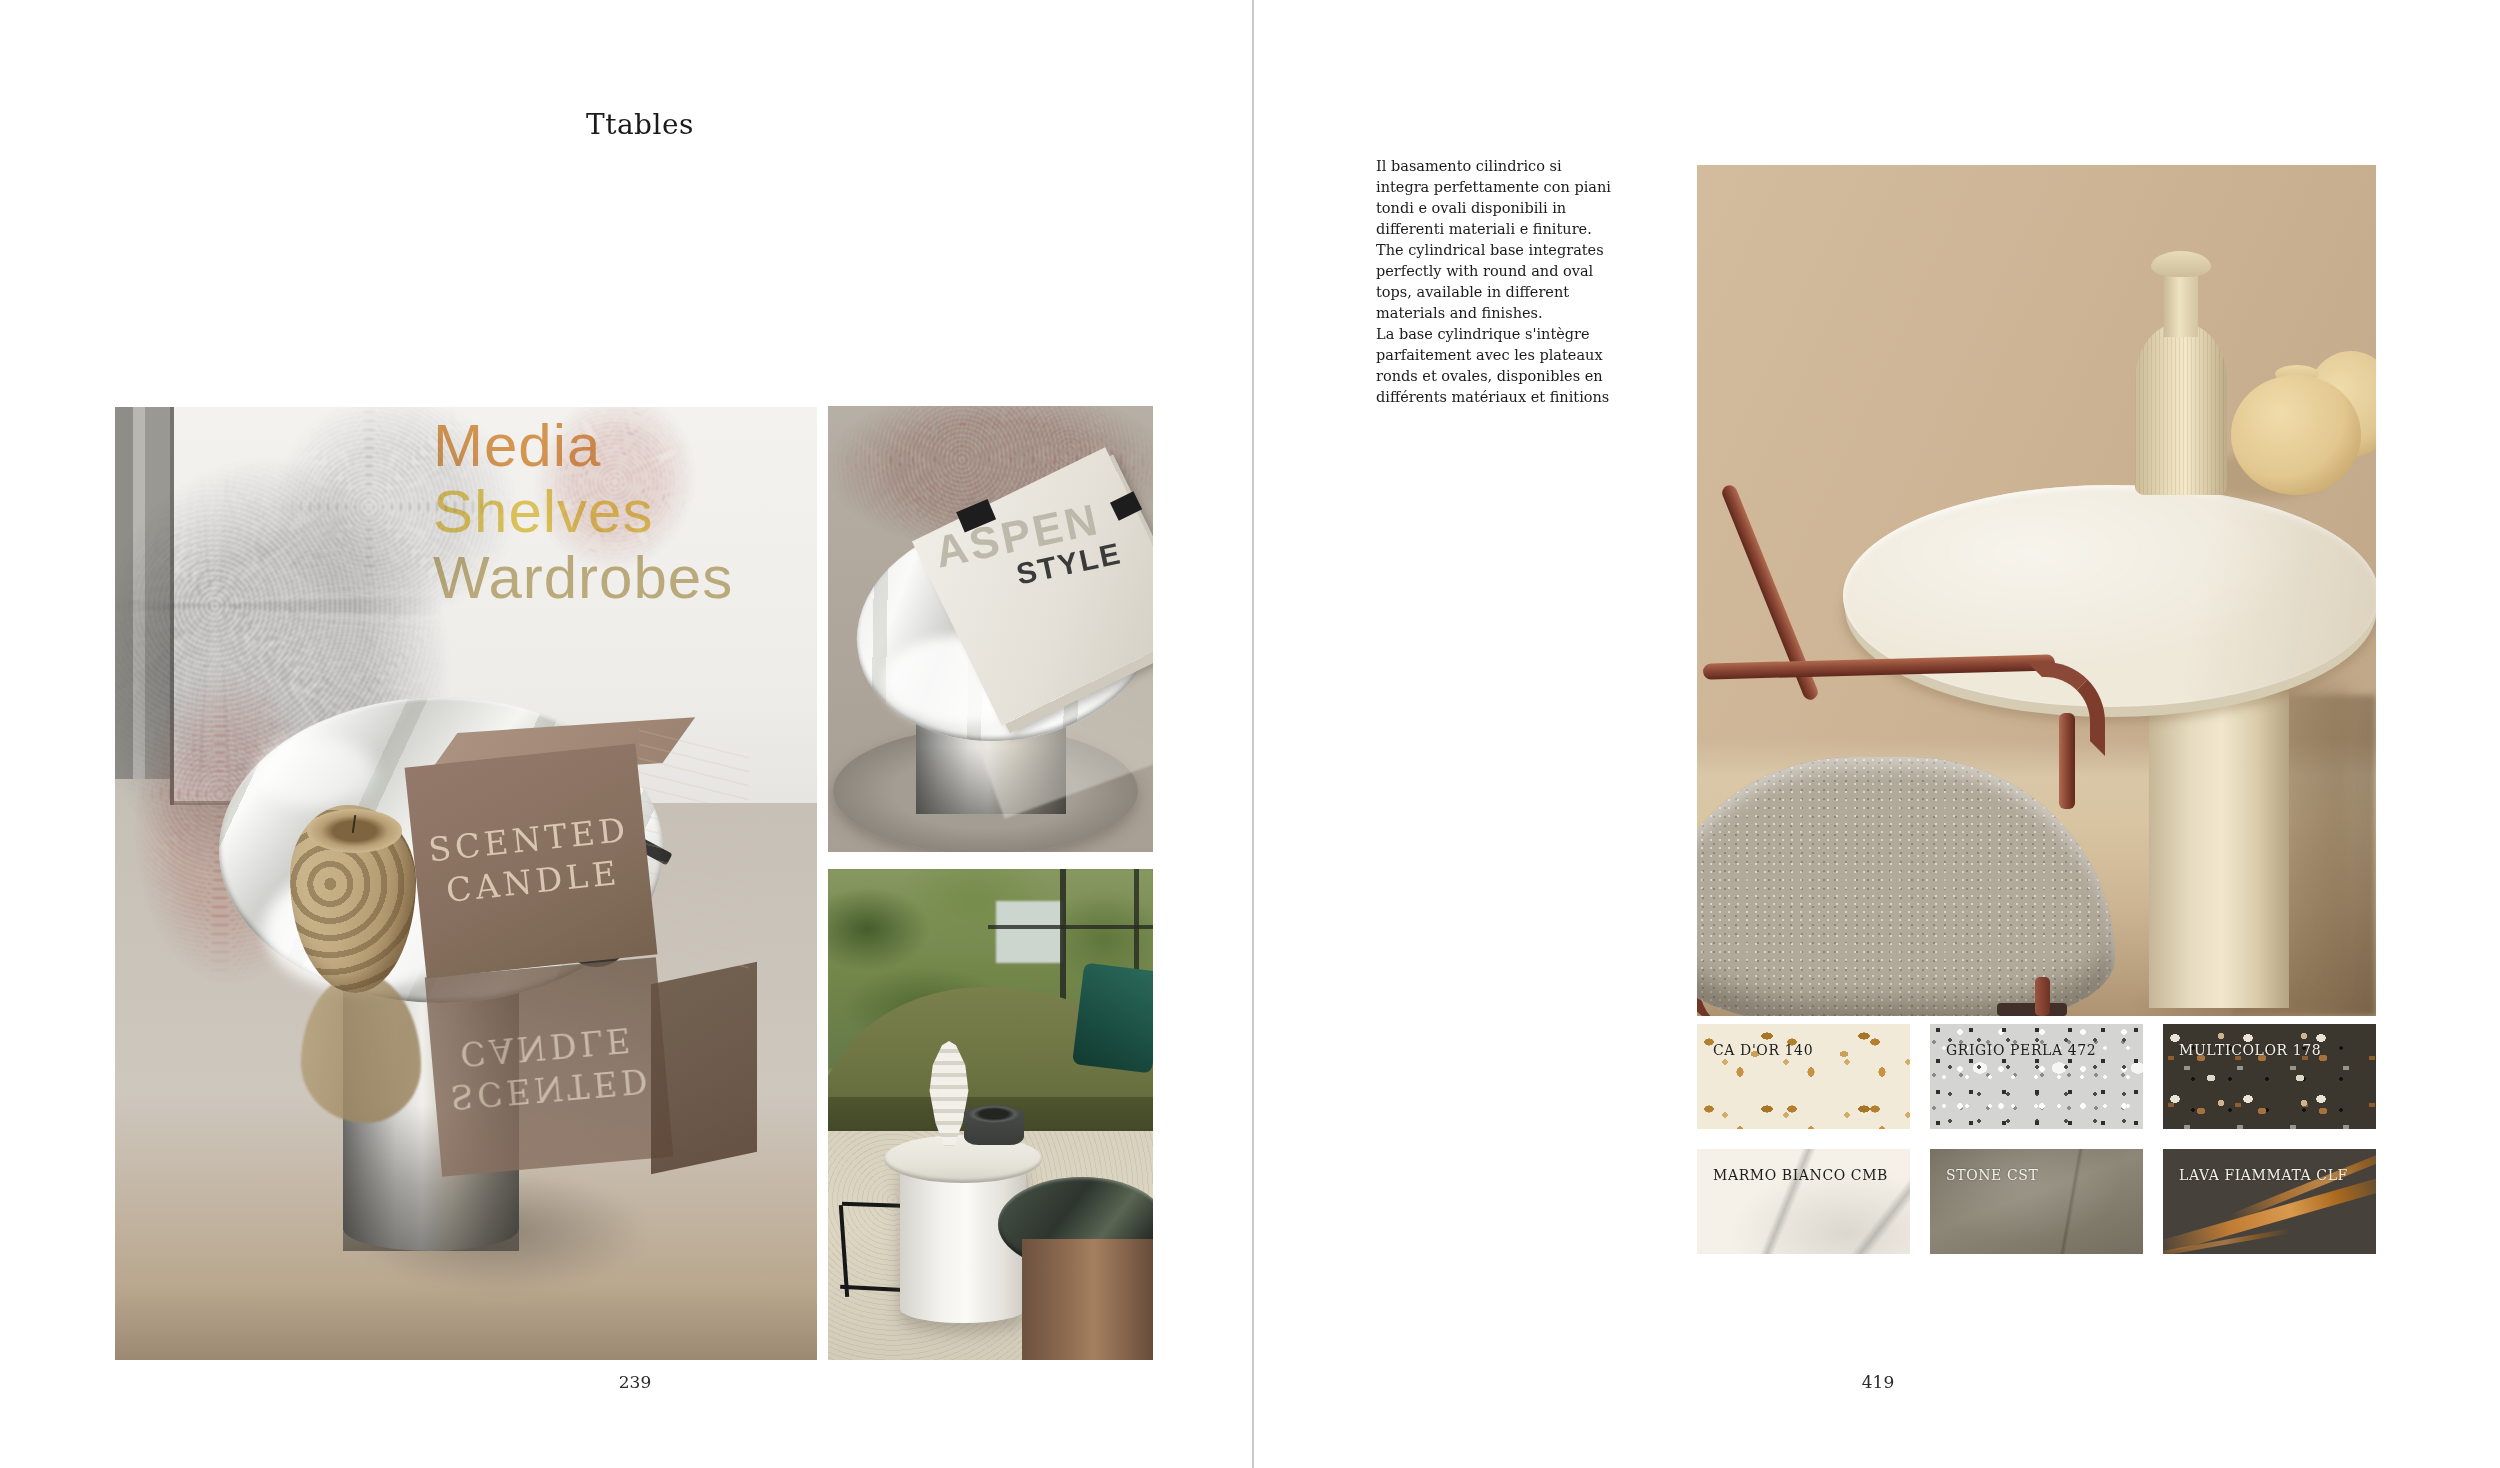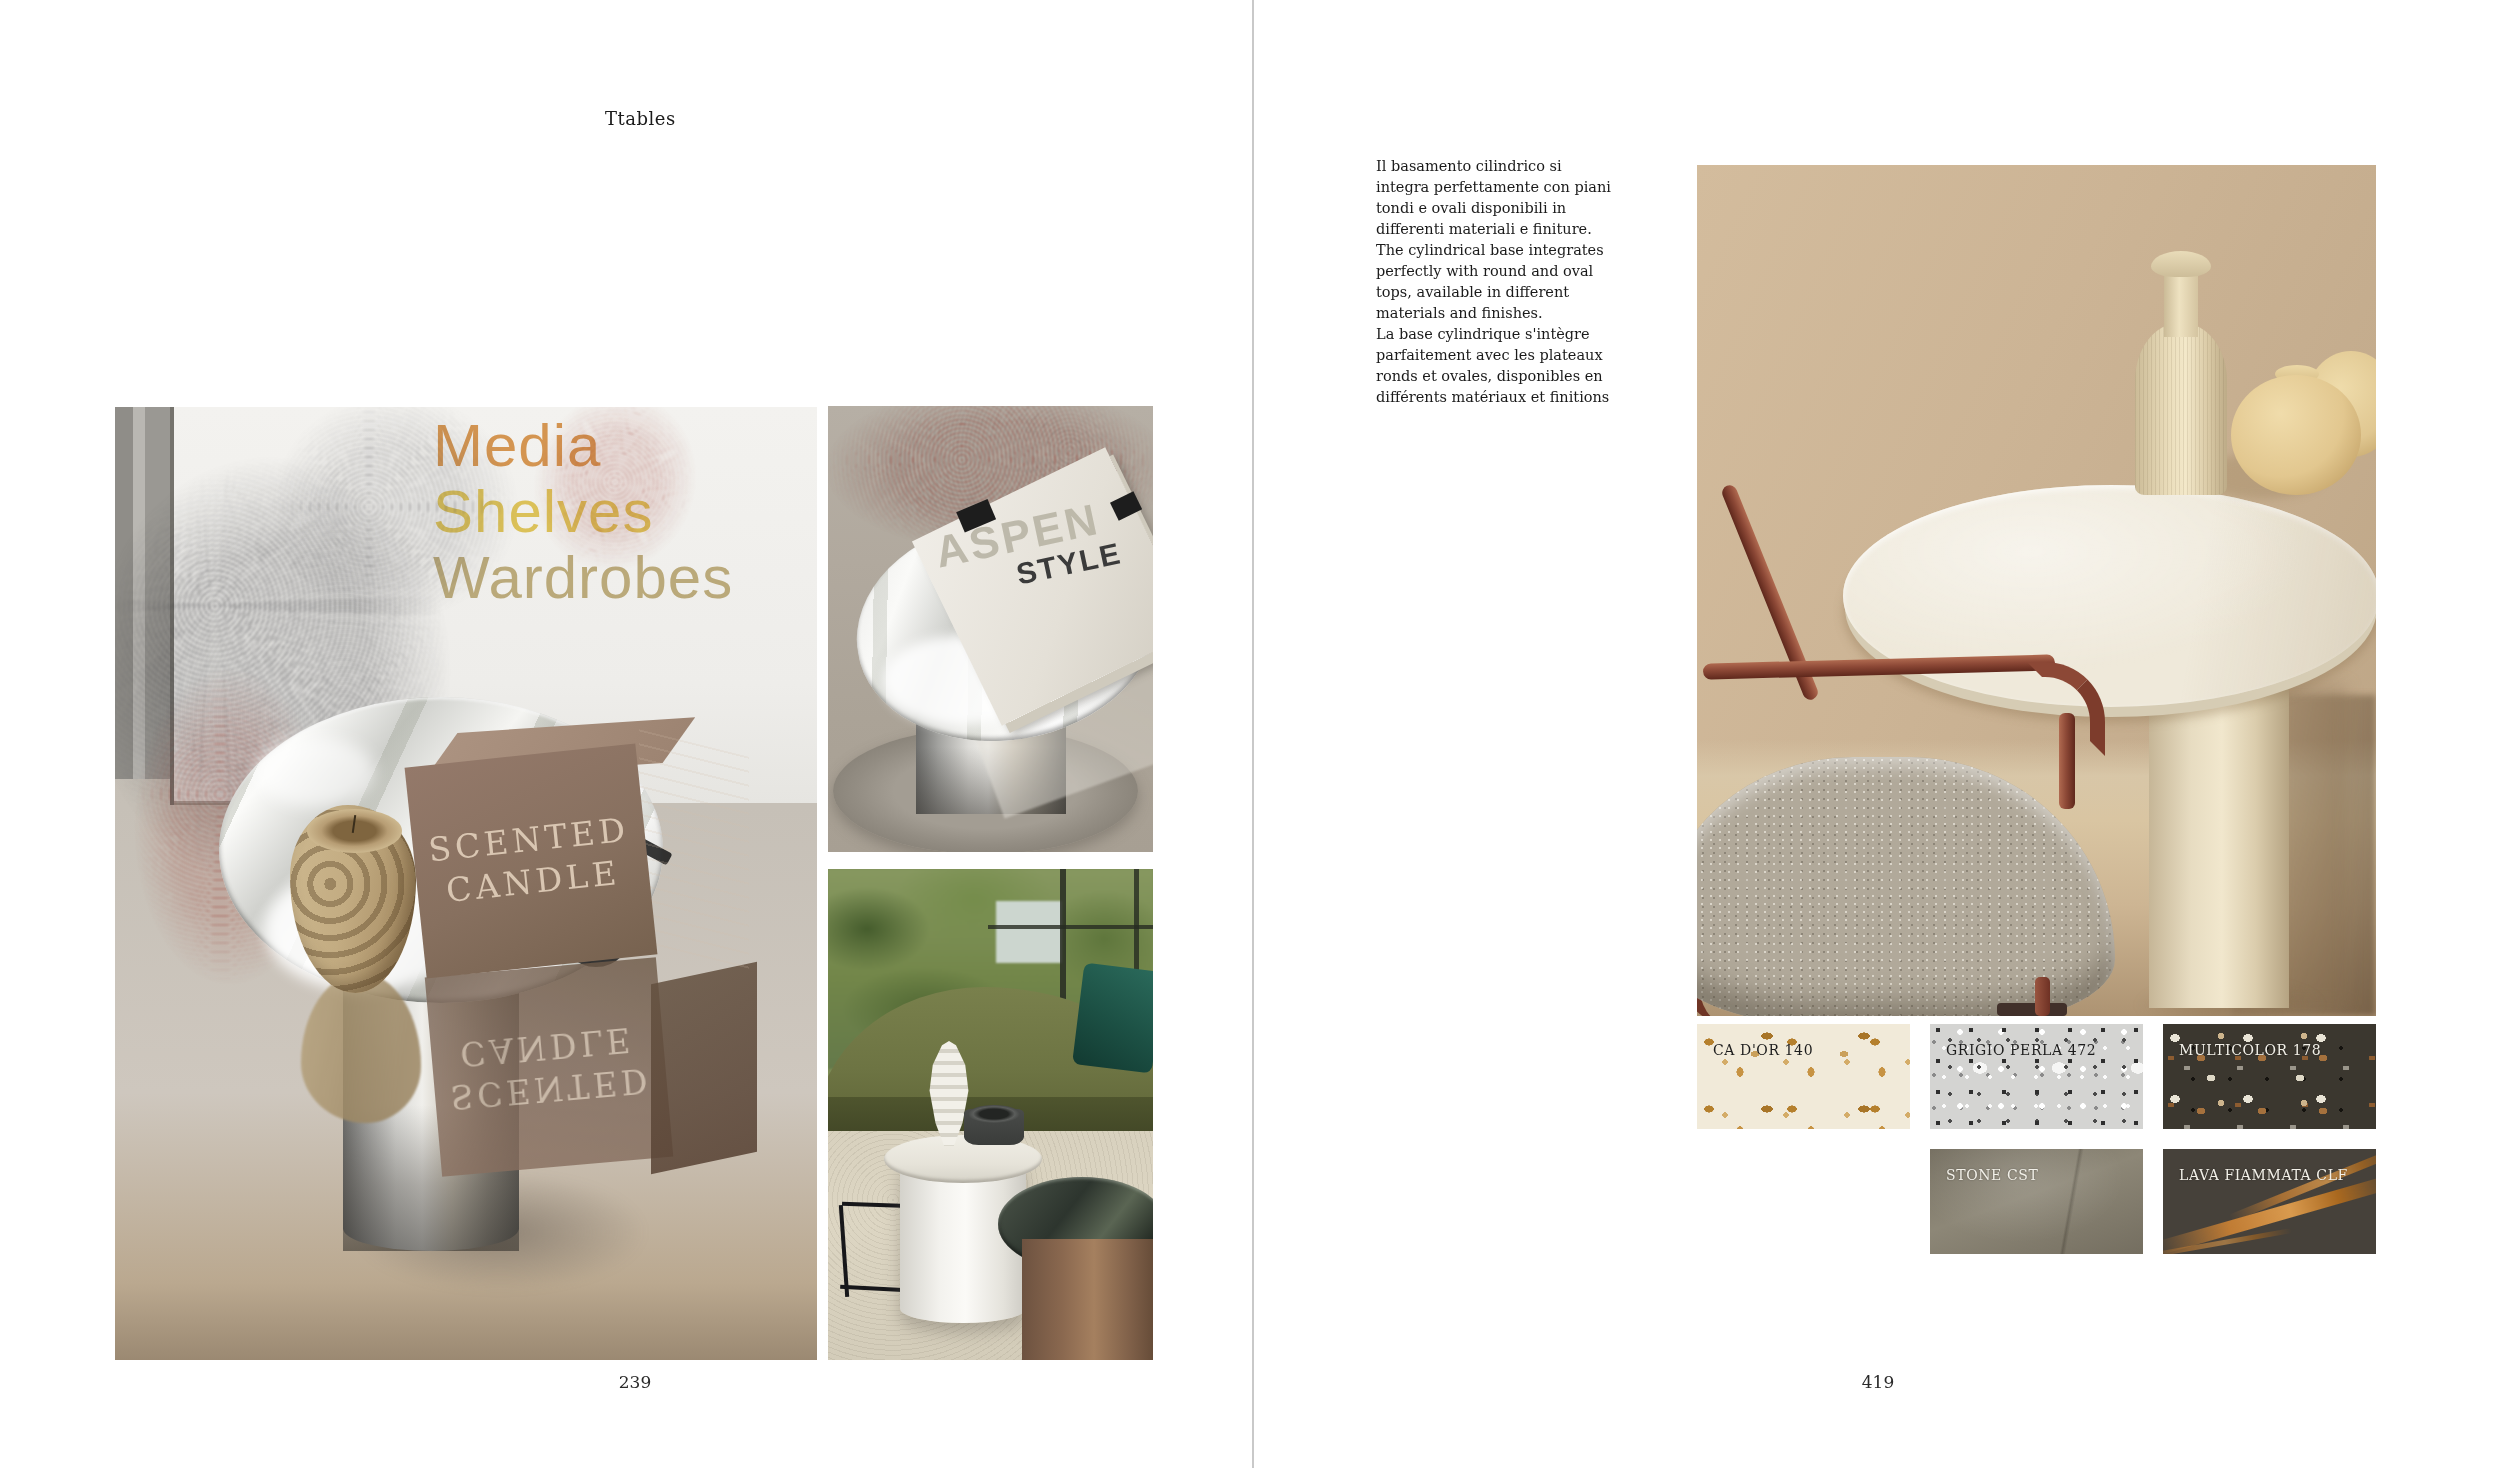--- a/index.html
+++ b/index.html
@@ -3,21 +3,21 @@
 <meta charset="utf-8">
 <style>
   html,body{margin:0;padding:0;background:#ffffff;}
   .stage{position:relative;width:2500px;height:1468px;background:#ffffff;overflow:hidden;
          font-family:"DejaVu Serif", serif;color:#1c1c1c;}
   .abs{position:absolute;}
   .photo{position:absolute;overflow:hidden;}
 
   
   .divider{position:absolute;left:1252px;top:0;width:2px;height:1468px;background:#c9c9c9;}
-  .page-title{position:absolute;left:605px;top:108px;font-size:18px;letter-spacing:.5px;color:#1b1b1b;}
+  .page-title{position:absolute;left:586px;top:108px;font-size:28px;letter-spacing:.5px;color:#1b1b1b;}
   .page-number{position:absolute;top:1372px;width:80px;text-align:center;font-size:17px;color:#2a2a2a;}
   .pn-left{left:595px;}
   .pn-right{left:1838px;}
   .description{position:absolute;left:1376px;top:156px;width:262px;font-size:14.5px;line-height:21px;
                color:#1b1b1b;white-space:pre-line;}
 
   
   .ph-main-left{left:115px;top:407px;width:702px;height:953px;
     background:linear-gradient(180deg,#bdb8b0 0%,#c6c0b7 42%,#cec7be 72%,#baa88f 92%,#9b8972 100%);}
   .lm-window{left:0;top:0;width:55px;height:372px;background:linear-gradient(90deg,#8f8d88 0 18px,#b9b7b2 18px 30px,#9a9893 30px);}
@@ -409,20 +409,23 @@
   <div class="abs swatches">
     <div class="sw sw-r1 sw-c1 sw-cador">
       <div class="sw-label lbl-dark">CA D'OR 140</div>
     </div>
     <div class="sw sw-r1 sw-c2 sw-grigio">
       <div class="sw-label lbl-dark">GRIGIO PERLA 472</div>
     </div>
     <div class="sw sw-r1 sw-c3 sw-multi">
       <div class="sw-label lbl-light">MULTICOLOR 178</div>
     </div>
+    <div class="sw sw-r2 sw-c1 sw-marmo">
+      <div class="sw-label lbl-dark">MARMO BIANCO CMB</div>
+    </div>
     <div class="sw sw-r2 sw-c2 sw-stone">
       <div class="sw-label lbl-light">STONE CST</div>
     </div>
     <div class="sw sw-r2 sw-c3 sw-lava">
       <div class="vein vein1"></div>
       <div class="vein vein2"></div>
       <div class="vein vein3"></div>
       <div class="sw-label lbl-light">LAVA FIAMMATA CLF</div>
     </div>
   </div>

